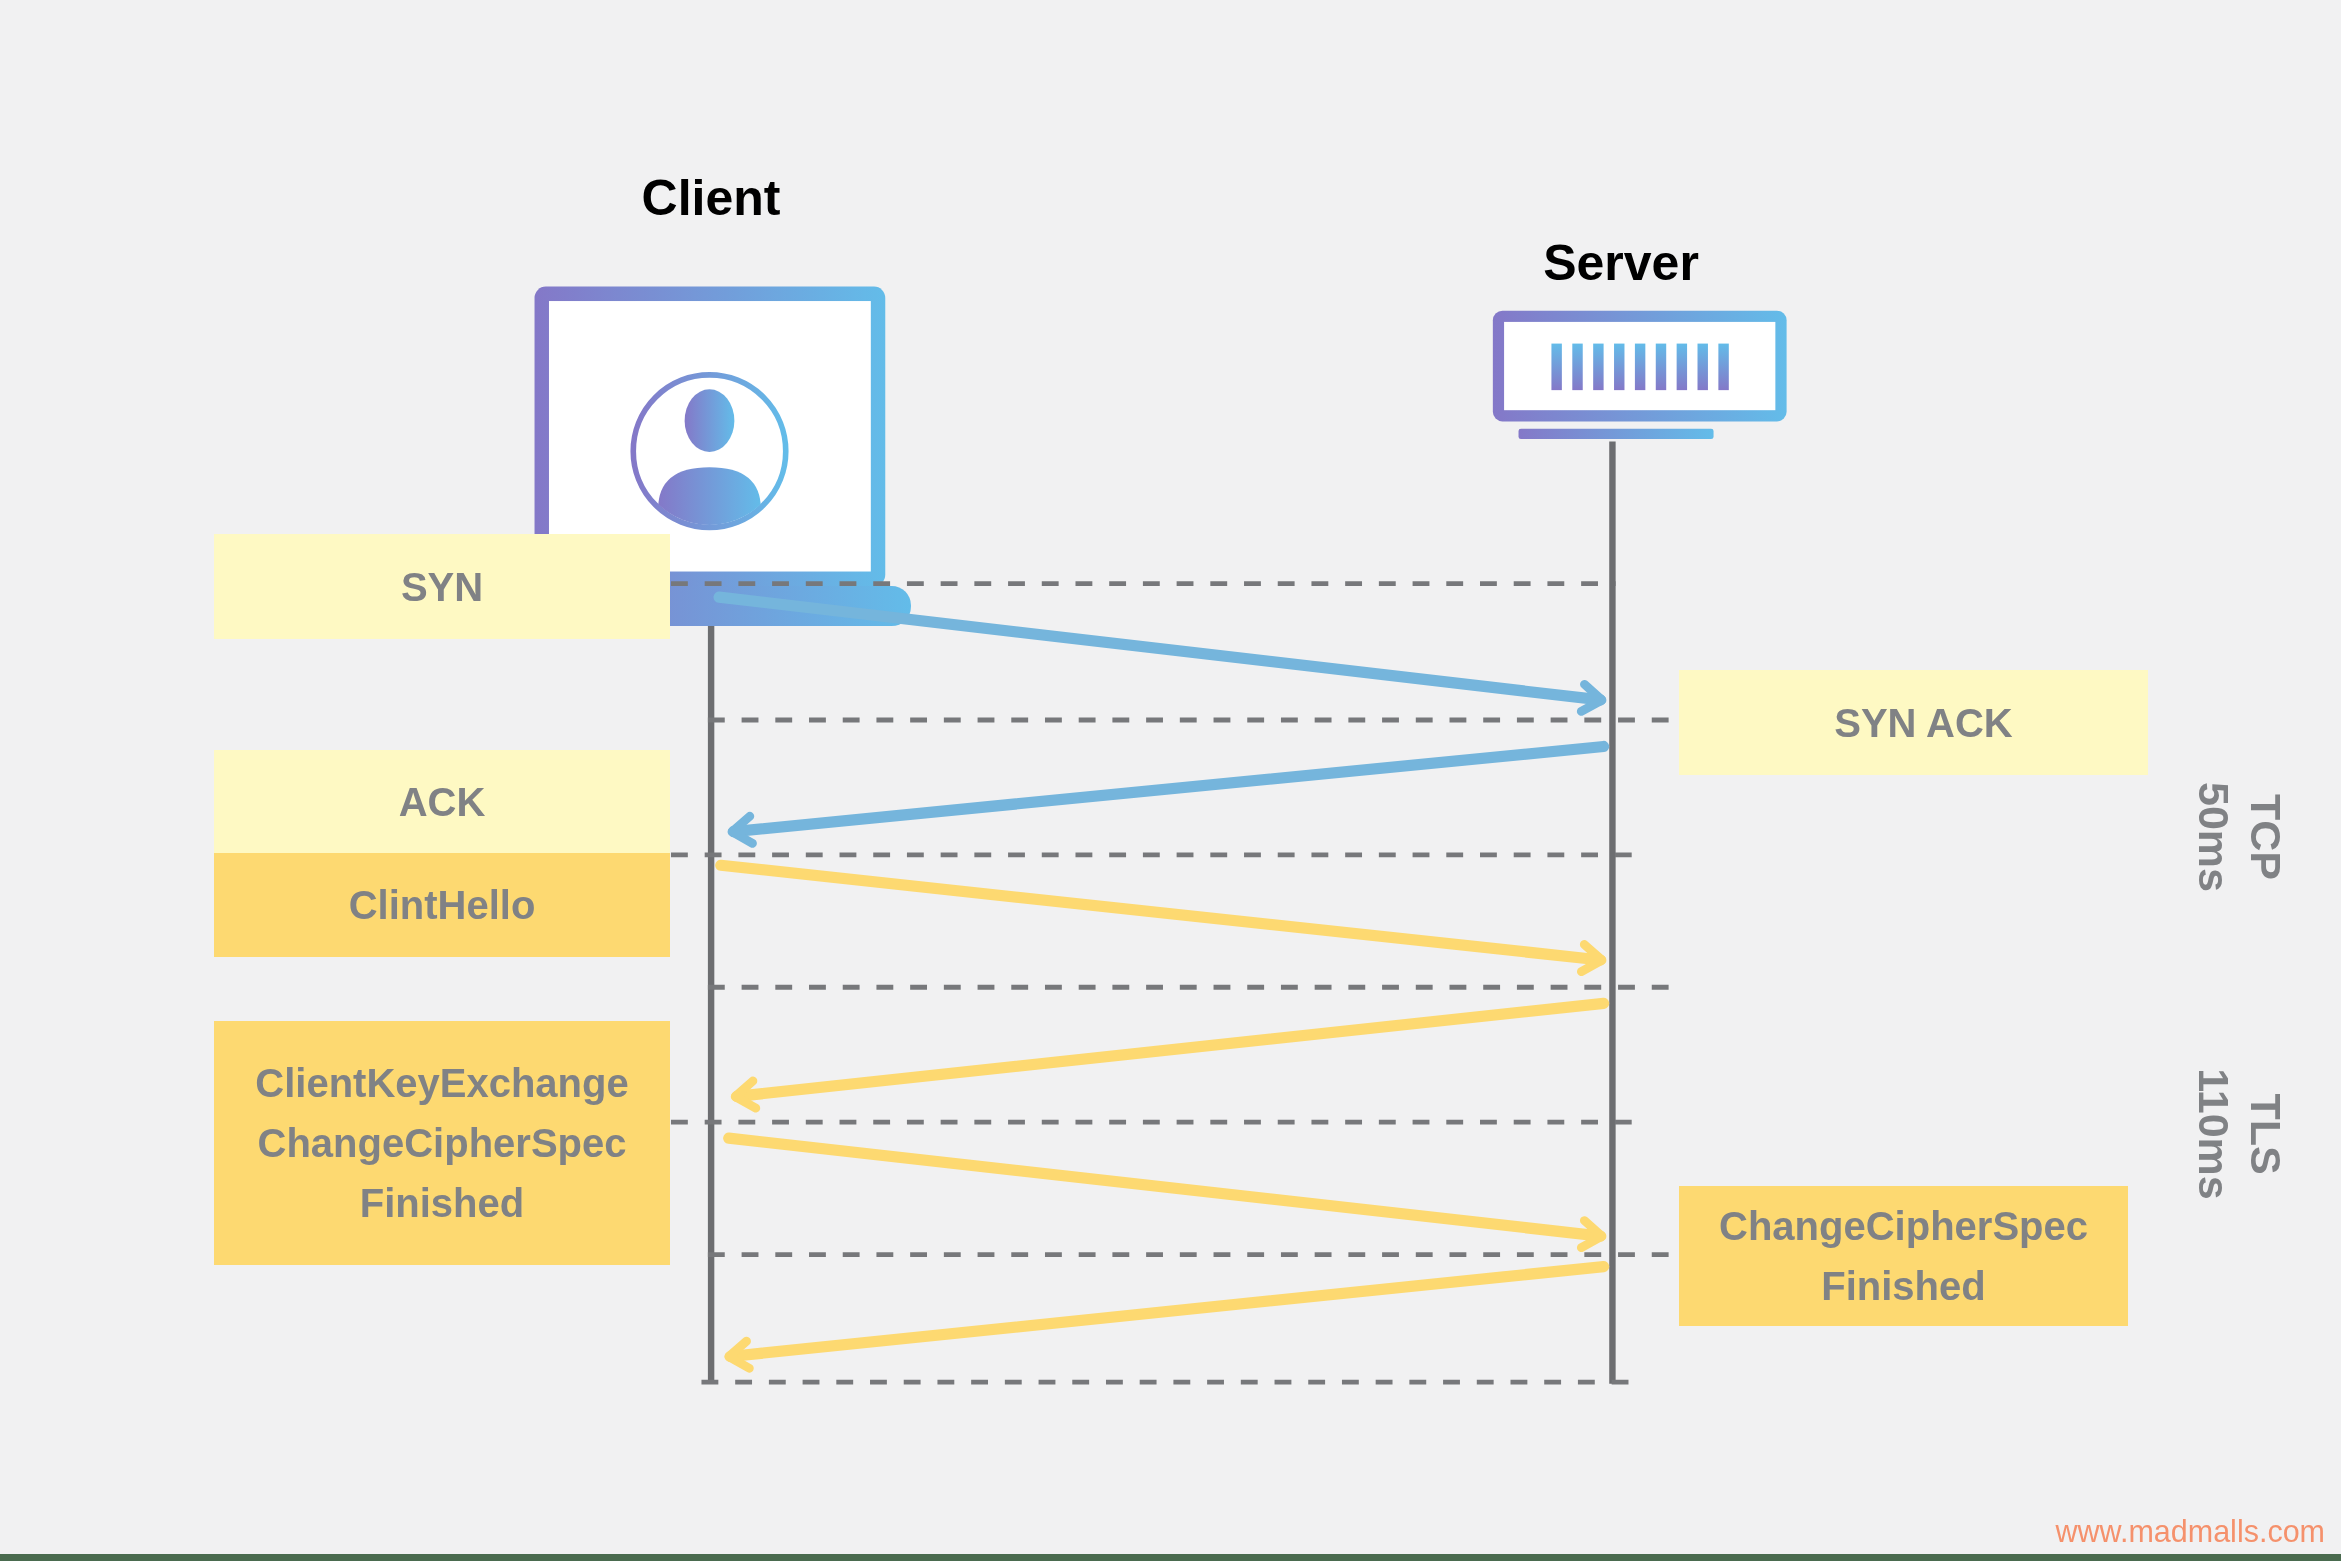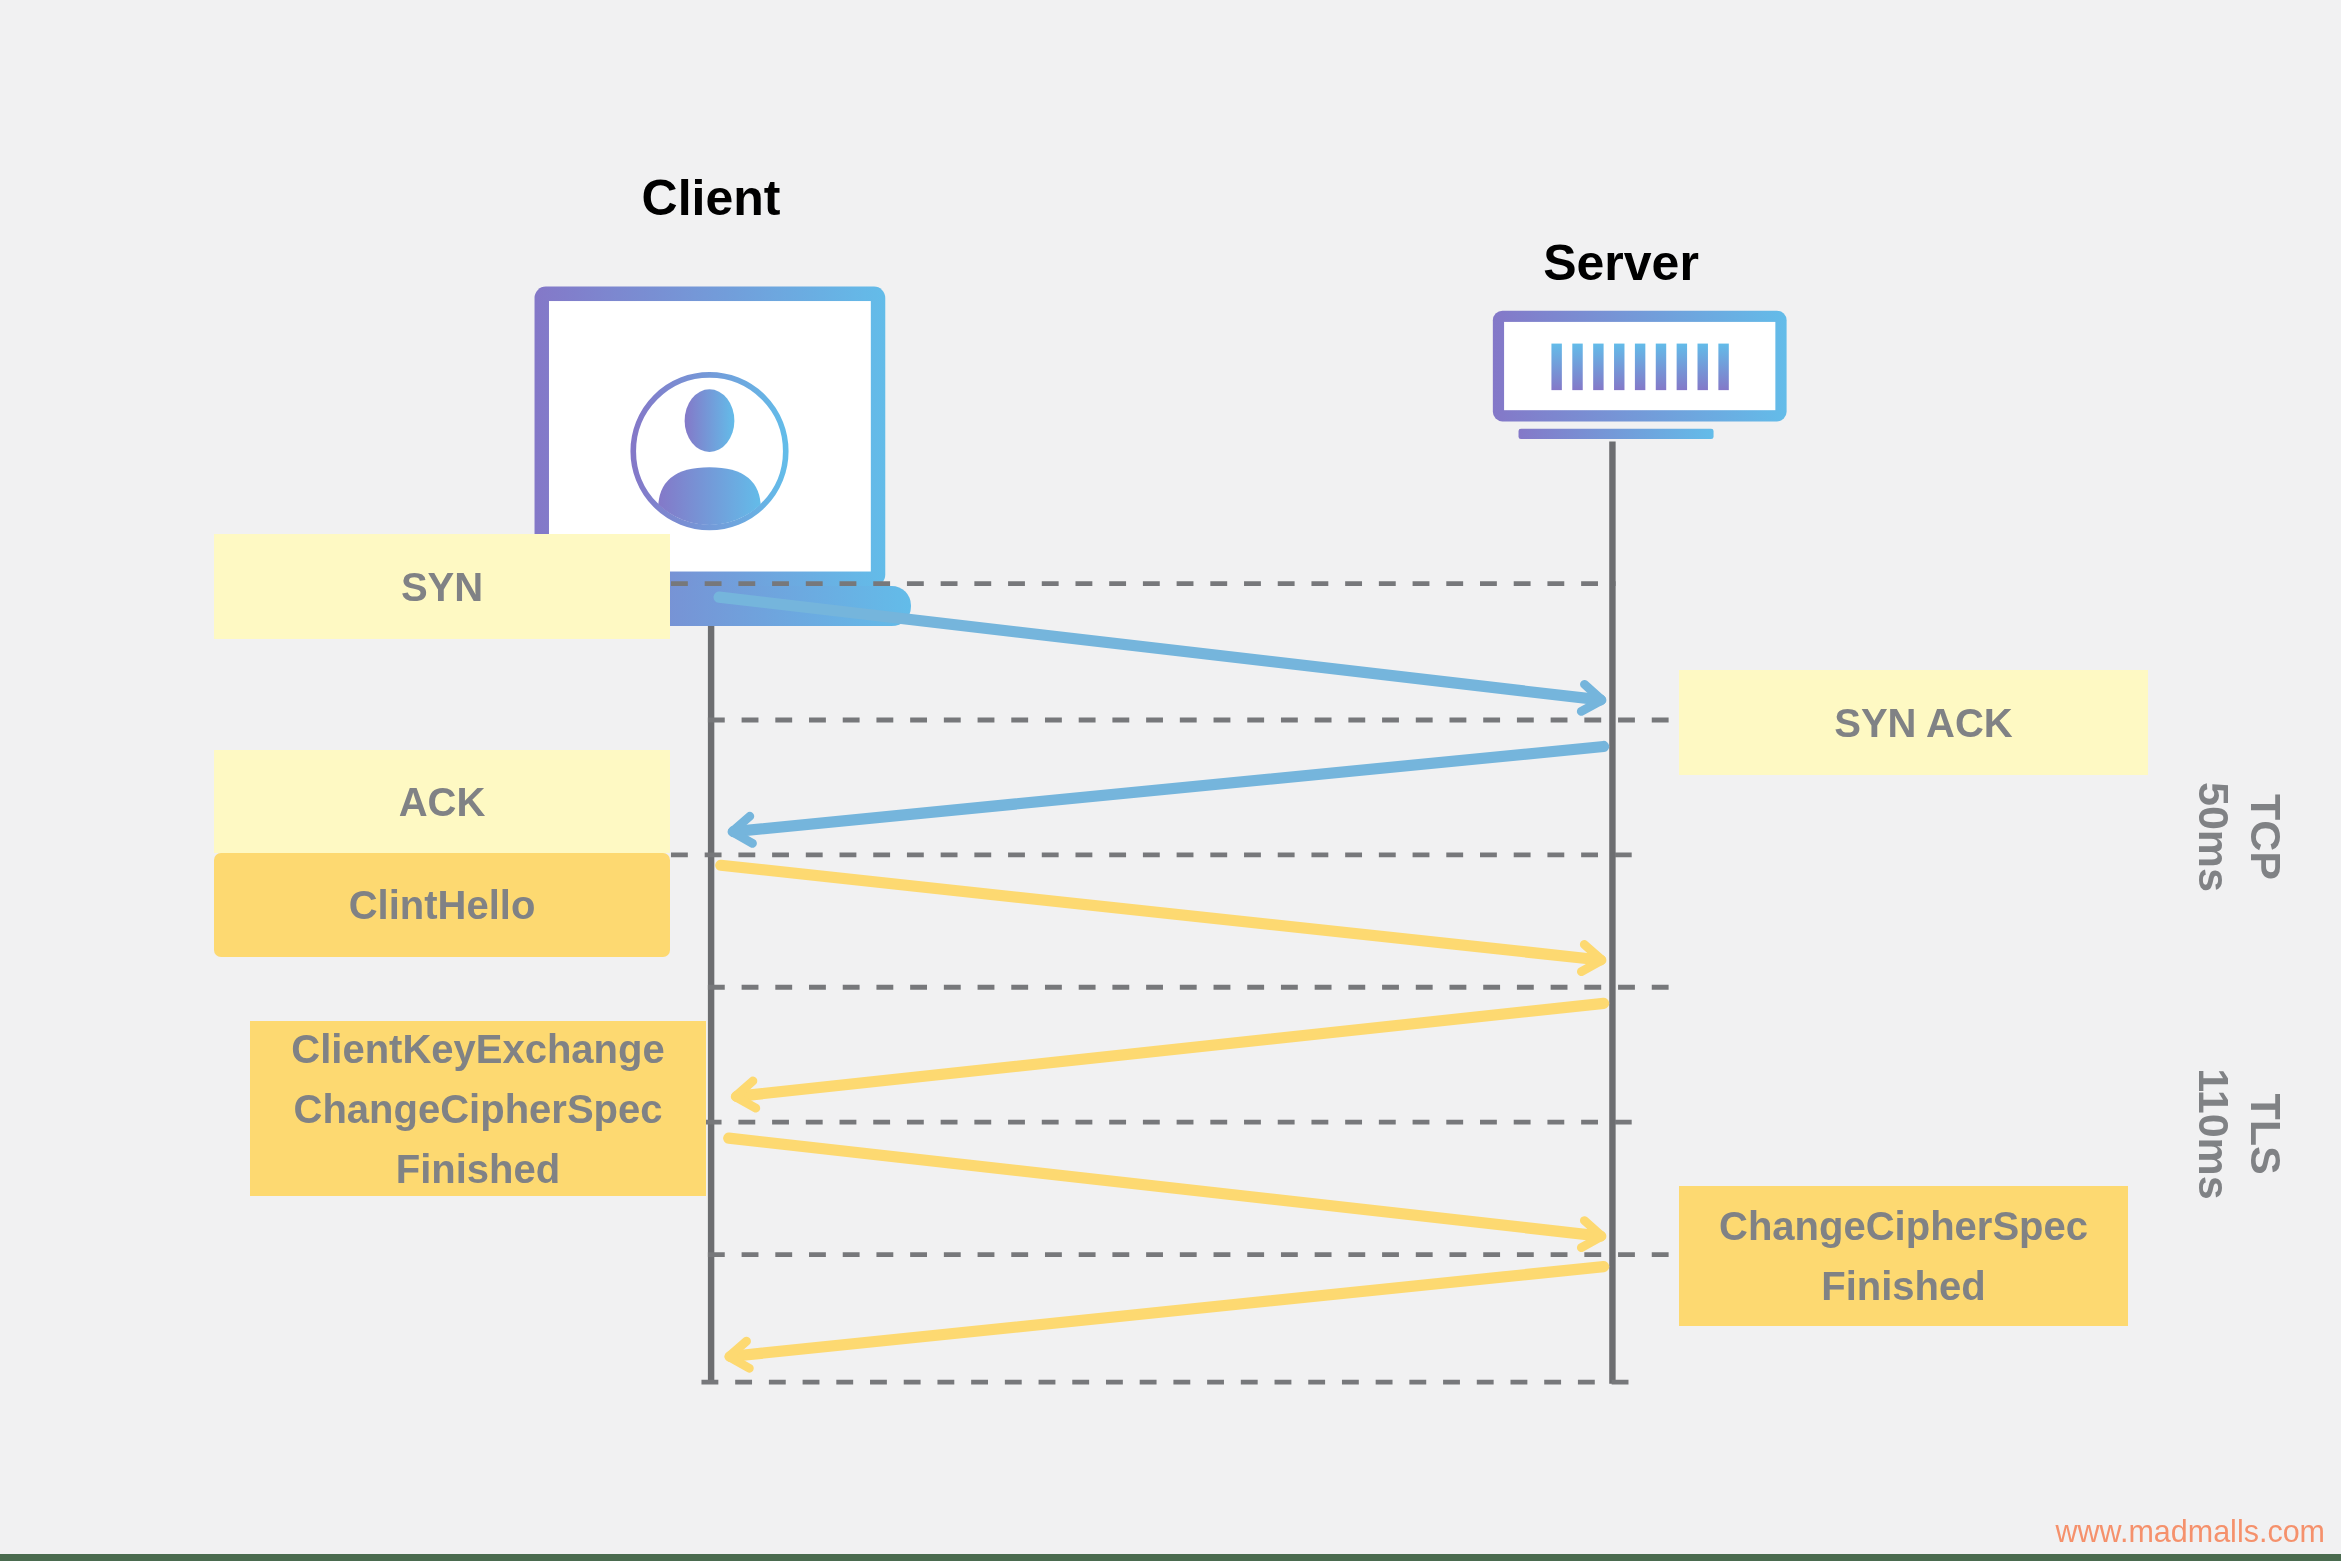--- a/index.html
+++ b/index.html
@@ -117,22 +117,22 @@
       <line x1="908" y1="1418" x2="1994" y2="1540" marker-end="url(#head-yellow)"></line>
       <line x1="1998" y1="1578" x2="910" y2="1690" marker-end="url(#head-yellow)"></line>
     </g>
   </svg>
 
   <div class="actor-title" style="left:711px;top:169px;">Client</div>
   <div class="actor-title" style="left:1621px;top:234px;">Server</div>
 
   <div class="box tcp" style="left:214px;top:534px;width:456px;height:105px;">SYN</div>
   <div class="box tcp" style="left:214px;top:750px;width:456px;height:103px;">ACK</div>
-  <div class="box tls" style="left:214px;top:853px;width:456px;height:104px;border-radius:7px;">ClintHello</div>
-  <div class="box tls" style="left:214px;top:1021px;width:456px;height:175px;margin-left:36px;">ClientKeyExchange
+  <div class="box tls" style="left:214px;top:853px;width:456px;height:104px;">ClintHello</div>
+  <div class="box tls" style="left:214px;top:1021px;width:456px;height:244px;">ClientKeyExchange
 ChangeCipherSpec
 Finished</div>
 
   <div class="box tcp" style="left:1679px;top:670px;width:449px;height:105px;padding-left:20px;">SYN ACK</div>
   <div class="box tls" style="left:1679px;top:1186px;width:449px;height:140px;">ChangeCipherSpec
 Finished</div>
 
   <div class="phase-label" style="left:2239px;top:837px;">TCP
 50ms</div>
   <div class="phase-label" style="left:2239px;top:1134px;">TLS

